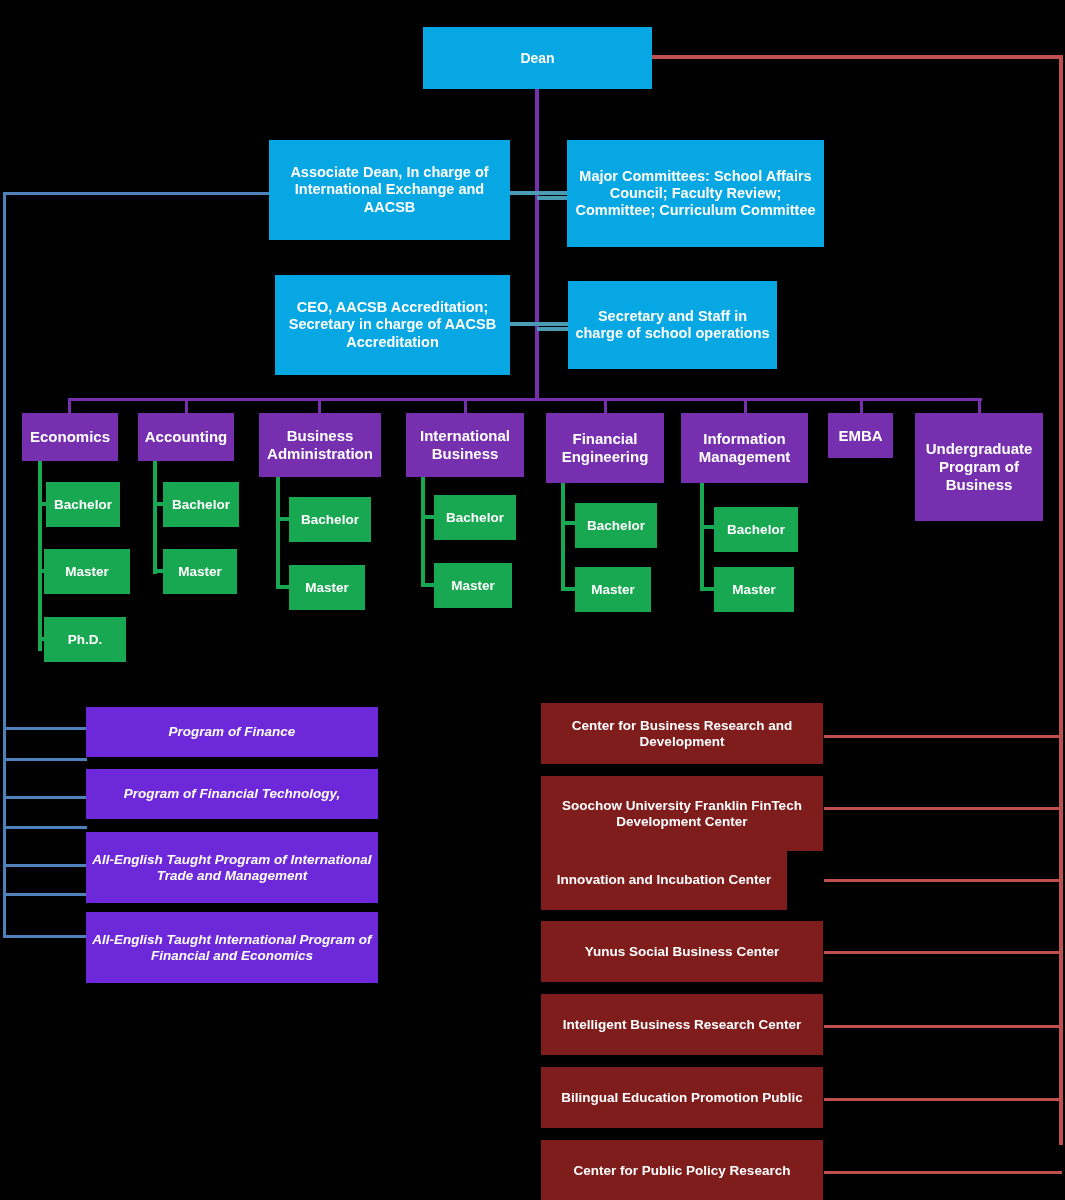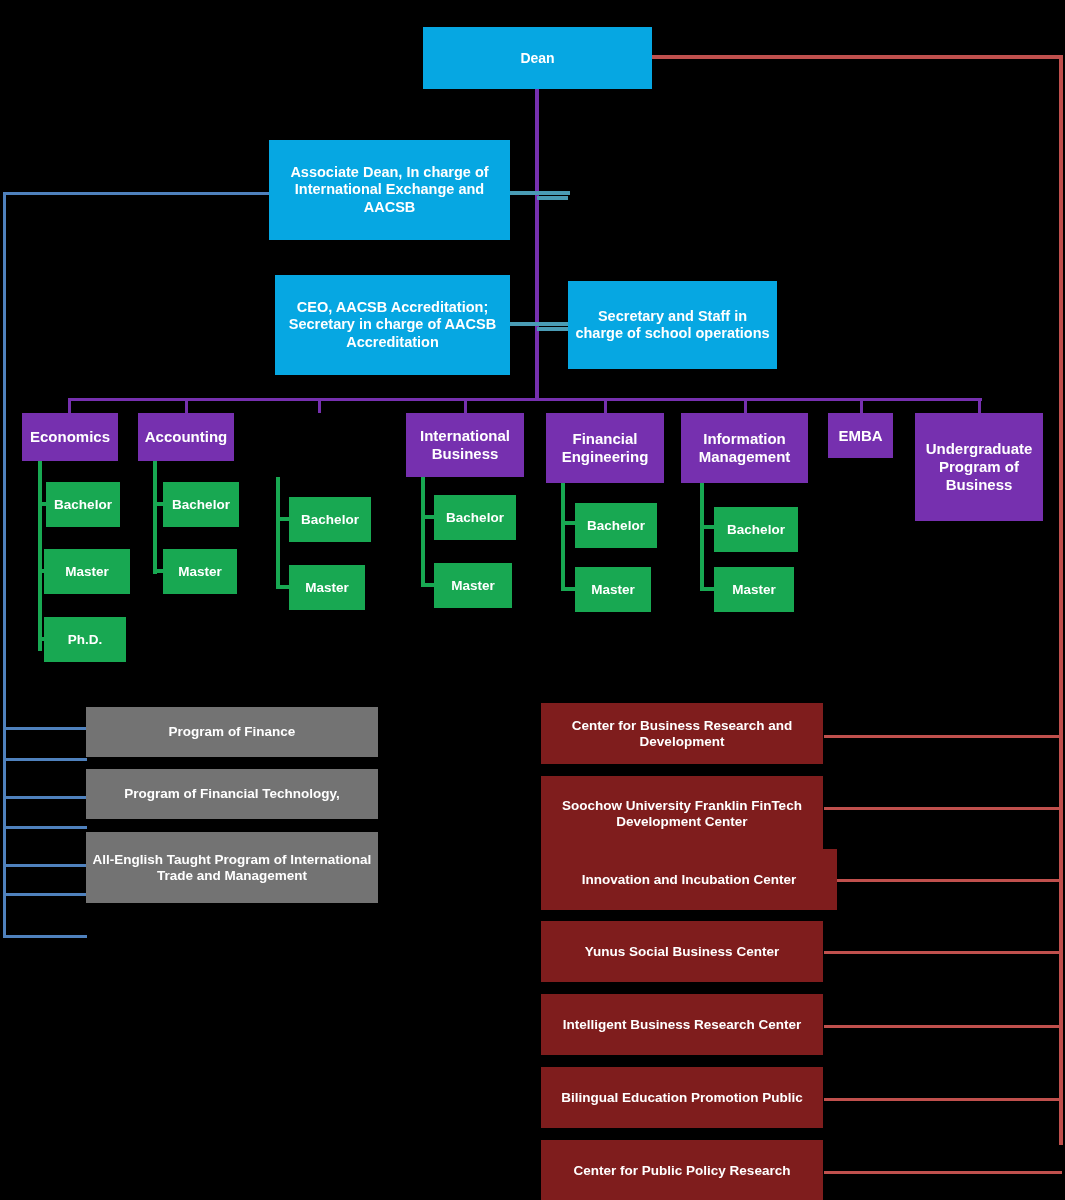--- a/index.html
+++ b/index.html
@@ -23,21 +23,21 @@
     text-align: center;
     color: #ffffff;
     font-weight: bold;
     line-height: 1.18;
     box-sizing: border-box;
     padding: 2px 6px;
   }
   .n-exec   { background: #06a7e2; }
   .n-dept   { background: #7630af; }
   .n-degree { background: #18a852; }
-  .n-prog   { background: #737373; }
+  .n-prog   { background: #6d28d9; font-style: italic; }
   .n-center { background: #7f1d1d; }
 
   .t-dean   { font-size: 14px; }
   .t-exec   { font-size: 14.5px; }
   .t-dept   { font-size: 15px; }
   .t-degree { font-size: 13.5px; }
   .t-prog   { font-size: 13.5px; }
   .t-center { font-size: 13.5px; }
 
   .line {
@@ -65,36 +65,38 @@
 
   <div class="line l-teal" style="left:510px; top:191px; width:60px; height:4px;"></div>
   <div class="line l-teal" style="left:537px; top:196px; width:31px; height:4px;"></div>
   <div class="line l-teal" style="left:510px; top:322px; width:60px; height:4px;"></div>
   <div class="line l-teal" style="left:537px; top:327px; width:31px; height:4px;"></div>
 
   <div class="node n-exec t-dean" style="left:423px; top:27px; width:229px; height:62px;">Dean</div>
 
   <div class="node n-exec t-exec" style="left:269px; top:140px; width:241px; height:100px;">Associate Dean, In charge of International Exchange and AACSB</div>
 
+  <div class="node n-exec t-exec" style="left:567px; top:140px; width:257px; height:107px;">Major Committees: School Affairs Council; Faculty Review; Committee; Curriculum Committee</div>
 
   <div class="node n-exec t-exec" style="left:275px; top:275px; width:235px; height:100px;">CEO, AACSB Accreditation; Secretary in charge of AACSB Accreditation</div>
 
   <div class="node n-exec t-exec" style="left:568px; top:281px; width:209px; height:88px;">Secretary and Staff in charge of school operations</div>
 
   <div class="line l-purple" style="left:68px; top:398px; width:3px; height:15px;"></div>
   <div class="line l-purple" style="left:185px; top:398px; width:3px; height:15px;"></div>
   <div class="line l-purple" style="left:318px; top:398px; width:3px; height:15px;"></div>
   <div class="line l-purple" style="left:464px; top:398px; width:3px; height:15px;"></div>
   <div class="line l-purple" style="left:604px; top:398px; width:3px; height:15px;"></div>
   <div class="line l-purple" style="left:744px; top:398px; width:3px; height:15px;"></div>
   <div class="line l-purple" style="left:860px; top:398px; width:3px; height:15px;"></div>
   <div class="line l-purple" style="left:978px; top:398px; width:3px; height:15px;"></div>
 
   <div class="node n-dept t-dept" style="left:22px; top:413px; width:96px; height:48px;">Economics</div>
   <div class="node n-dept t-dept" style="left:138px; top:413px; width:96px; height:48px;">Accounting</div>
+  <div class="node n-dept t-dept" style="left:259px; top:413px; width:122px; height:64px;">Business Administration</div>
   <div class="node n-dept t-dept" style="left:406px; top:413px; width:118px; height:64px;">International Business</div>
   <div class="node n-dept t-dept" style="left:546px; top:413px; width:118px; height:70px;">Financial Engineering</div>
   <div class="node n-dept t-dept" style="left:681px; top:413px; width:127px; height:70px;">Information Management</div>
   <div class="node n-dept t-dept" style="left:828px; top:413px; width:65px; height:45px;">EMBA</div>
   <div class="node n-dept t-dept" style="left:915px; top:413px; width:128px; height:108px;">Undergraduate Program of Business</div>
 
   <div class="line l-green" style="left:38px; top:461px; width:4px; height:190px;"></div>
   <div class="line l-green" style="left:38px; top:502px; width:12px; height:4px;"></div>
   <div class="line l-green" style="left:38px; top:569px; width:8px; height:4px;"></div>
   <div class="line l-green" style="left:38px; top:637px; width:8px; height:4px;"></div>
@@ -136,30 +138,31 @@
   <div class="line l-blue" style="left:3px; top:758px; width:84px; height:3px;"></div>
   <div class="line l-blue" style="left:3px; top:796px; width:84px; height:3px;"></div>
   <div class="line l-blue" style="left:3px; top:826px; width:84px; height:3px;"></div>
   <div class="line l-blue" style="left:3px; top:864px; width:84px; height:3px;"></div>
   <div class="line l-blue" style="left:3px; top:893px; width:84px; height:3px;"></div>
   <div class="line l-blue" style="left:3px; top:935px; width:84px; height:3px;"></div>
 
   <div class="node n-prog t-prog" style="left:86px; top:707px; width:292px; height:50px;">Program of Finance</div>
   <div class="node n-prog t-prog" style="left:86px; top:769px; width:292px; height:50px;">Program of Financial Technology,</div>
   <div class="node n-prog t-prog" style="left:86px; top:832px; width:292px; height:71px;">All-English Taught Program of International Trade and Management</div>
+  <div class="node n-prog t-prog" style="left:86px; top:912px; width:292px; height:71px;">All-English Taught International Program of Financial and Economics</div>
 
   <div class="line l-red" style="left:824px; top:735px; width:238px; height:3px;"></div>
   <div class="line l-red" style="left:824px; top:807px; width:238px; height:3px;"></div>
   <div class="line l-red" style="left:824px; top:879px; width:238px; height:3px;"></div>
   <div class="line l-red" style="left:824px; top:951px; width:238px; height:3px;"></div>
   <div class="line l-red" style="left:824px; top:1025px; width:238px; height:3px;"></div>
   <div class="line l-red" style="left:824px; top:1098px; width:238px; height:3px;"></div>
   <div class="line l-red" style="left:824px; top:1171px; width:238px; height:3px;"></div>
 
   <div class="node n-center t-center" style="left:541px; top:703px; width:282px; height:61px;">Center for Business Research and Development</div>
   <div class="node n-center t-center" style="left:541px; top:776px; width:282px; height:75px;">Soochow University Franklin FinTech Development Center</div>
-  <div class="node n-center t-center" style="left:541px; top:849px; width:296px; height:61px;">Innovation and Incubation Center</div>
+  <div class="node n-center t-center" style="left:541px; top:849px; width:246px; height:61px;">Innovation and Incubation Center</div>
   <div class="node n-center t-center" style="left:541px; top:921px; width:282px; height:61px;">Yunus Social Business Center</div>
   <div class="node n-center t-center" style="left:541px; top:994px; width:282px; height:61px;">Intelligent Business Research Center</div>
   <div class="node n-center t-center" style="left:541px; top:1067px; width:282px; height:61px;">Bilingual Education Promotion Public</div>
   <div class="node n-center t-center" style="left:541px; top:1140px; width:282px; height:61px;">Center for Public Policy Research</div>
 
 </div>
 
 </body></html>

